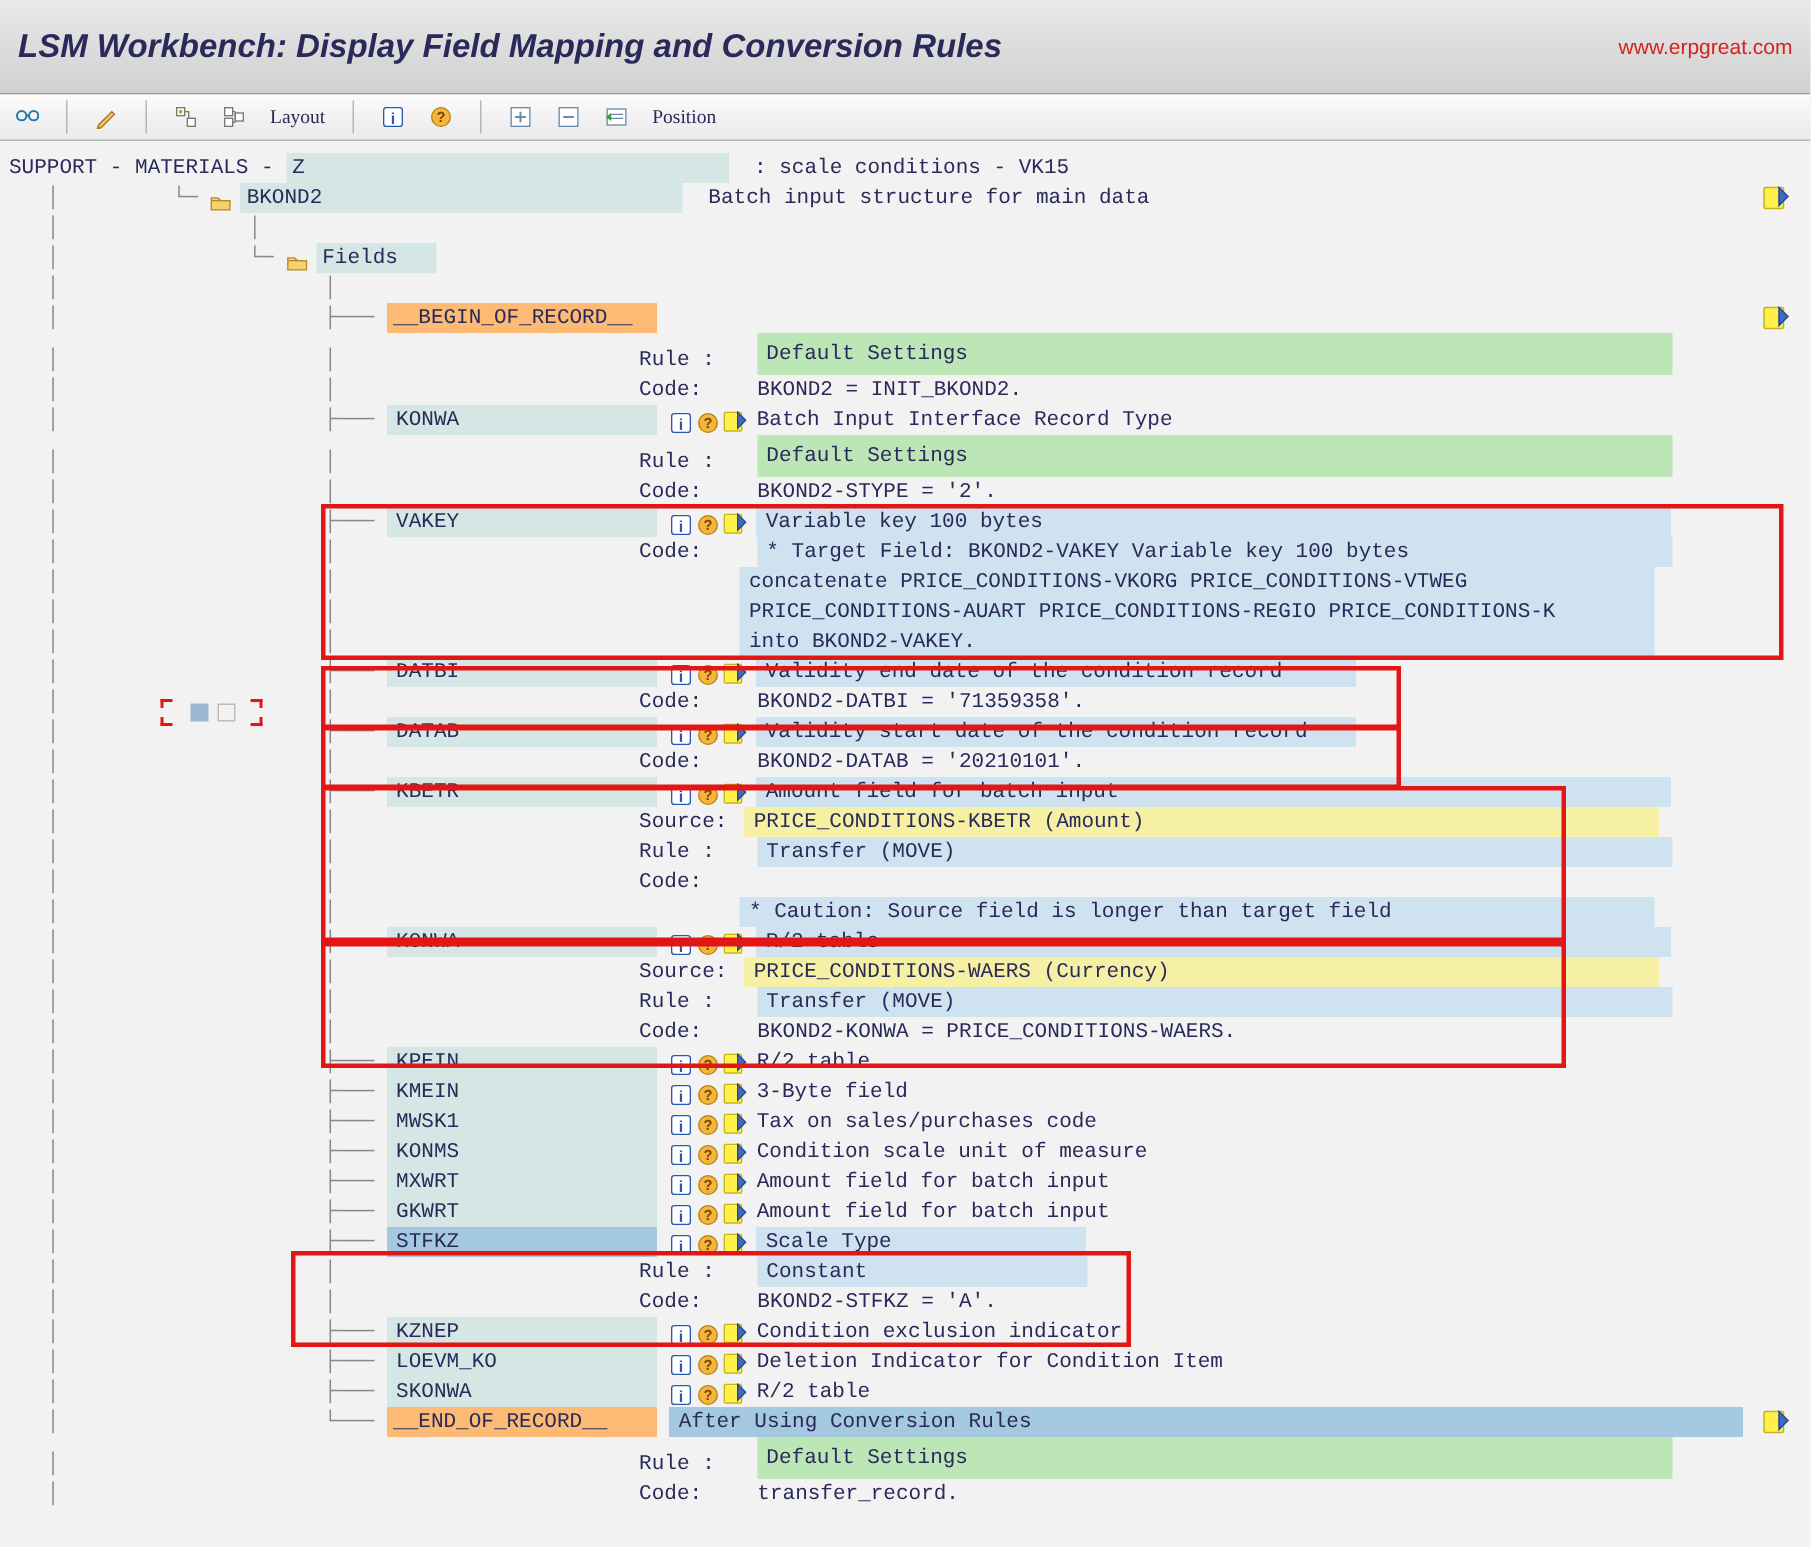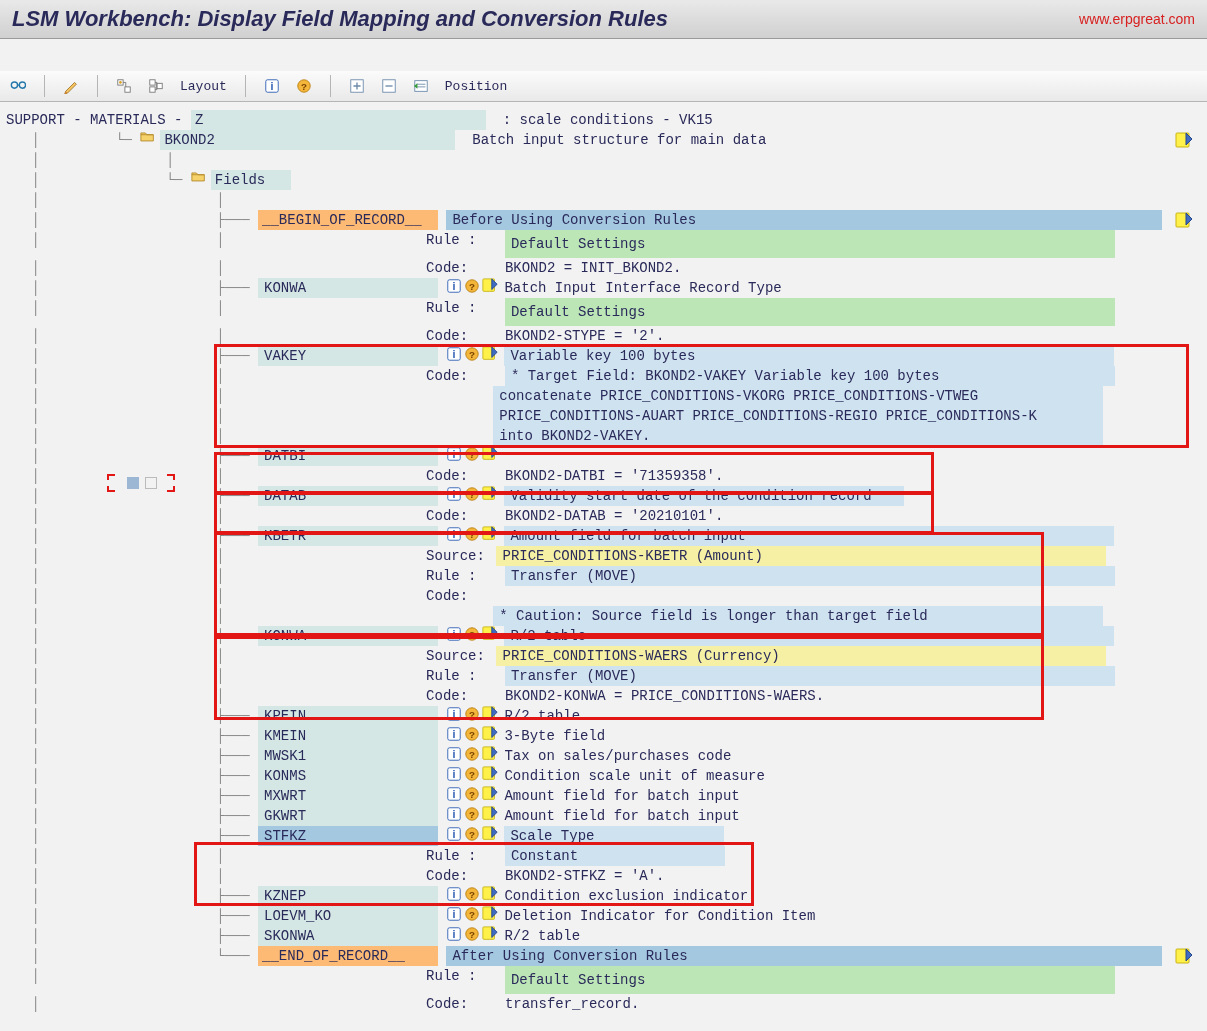--- a/index.html
+++ b/index.html
@@ -7,21 +7,21 @@
     width: 1207px;
     background: #f2f2f2;
     font-family: "Consolas","Courier New",monospace;
     font-size: 14px;
     color: #2a2a5a;
   }
   
   .titlebar {
     background: linear-gradient(#e9e9e9,#d0d0d0);
     border-bottom: 1px solid #9a9a9a;
-    padding: 6px 12px;
+    padding: 18px 12px;
     font-family: Arial, sans-serif;
     font-size: 22px;
     font-weight: 700;
     font-style: italic;
     color: #2a2a5a;
     display: flex;
     justify-content: space-between;
     align-items: center;
   }
   .watermark {
@@ -32,40 +32,39 @@
     color: #d82020;
   }
   
   .toolbar {
     background: linear-gradient(#fbfbfb,#e9e9e9);
     border-bottom: 1px solid #b5b5b5;
     padding: 4px 8px;
     display: flex;
     align-items: center;
     gap: 12px;
-    font-family: Liberation Mono, monospace;
+    font-family: Liberation Serif, serif;
     font-size: 13px;
-    margin-top: 32px;
   }
   .tb-sep {
     width: 1px; height: 22px;
     background: #b5b5b5;
     margin: 0 4px;
   }
   .tb-btn {
     width: 20px; height: 20px;
     display: flex; align-items:center; justify-content:center;
     border: 1px solid transparent;
     border-radius: 3px;
     cursor: pointer;
   }
   .tb-label { padding: 0 2px; }
   
   .tree-area { padding: 8px 6px 20px 6px; font-family:"Consolas","Courier New",monospace; font-size:14px; line-height:20px; }
-  .line { display:flex; align-items:flex-start; white-space:pre; position:relative; }
+  .line { display:flex; align-items:flex-end; white-space:pre; position:relative; }
   .gutter { color:#888; letter-spacing:0; }
   .folder-ico { width:16px; height:13px; display:inline-block; vertical-align:middle; margin-right:4px; }
   .name-chip {
     display:inline-block;
     background:#d4e7e4;
     padding:0 4px;
     min-width: 100px;
   }
   .name-chip.selected { background:#a4c8e0; }
   .name-chip.begin-end { background:#fdba74; }
@@ -232,21 +231,21 @@
 
 <div class="line">
   <span class="gutter">   │               └─ </span><svg class="folder-ico" viewBox="0 0 18 14">
         <use href="#ico-folder"></use>
       </svg><span class="name-chip" style="min-width:80px"><span>Fields</span></span>
 </div>
 
 <div class="line"><span class="gutter">   │                     │</span></div>
 
 <div class="line">
-  <span class="gutter">   │                     ├─── </span><span class="name-chip begin-end" style="min-width:180px">__BEGIN_OF_RECORD__</span><span> </span><span class="row-banner">Before Using Conversion Rules</span>
+  <span class="gutter">   │                     ├─── </span><span class="name-chip begin-end" style="min-width:180px">__BEGIN_OF_RECORD__</span><span> </span>
   <span class="right-flag"><svg viewBox="0 0 18 16" width="18" height="16">
           <use href="#ico-note"></use>
         </svg></span>
 </div>
 <div class="line"><span class="gutter">   │                     │                        </span><span class="lbl">Rule :</span><span>  </span><span class="row-green">Default Settings</span></div>
 <div class="line"><span class="gutter">   │                     │                        </span><span class="lbl">Code:</span><span>  </span><span>BKOND2 = INIT_BKOND2.</span></div>
 
 <div class="line">
   <span class="gutter">   │                     ├─── </span><span class="name-box name-chip" style="min-width:180px">KONWA</span><span> </span><span class="icon-strip"><svg class="mini-icon" viewBox="0 0 18 18">
           <use href="#ico-info"></use>
@@ -273,21 +272,21 @@
 <div class="line"><span class="gutter">   │                     │                                </span><span class="row-blue">PRICE_CONDITIONS-AUART PRICE_CONDITIONS-REGIO PRICE_CONDITIONS-K</span></div>
 <div class="line"><span class="gutter">   │                     │                                </span><span class="row-blue">into BKOND2-VAKEY.</span></div>
 
 <div class="line">
   <span class="gutter">   │                     ├─── </span><span class="name-box name-chip" style="min-width:180px">DATBI</span><span> </span><span class="icon-strip"><svg class="mini-icon" viewBox="0 0 18 18">
           <use href="#ico-info"></use>
         </svg><svg class="mini-icon" viewBox="0 0 18 18">
           <use href="#ico-help"></use>
         </svg><svg class="mini-icon" viewBox="0 0 18 18">
           <use href="#ico-note"></use>
-        </svg></span>
+        </svg></span><span class="row-blue" style="min-width:400px">Validity end date of the condition record</span>
 </div>
 <div class="line"><span class="gutter">   │                     │                        </span><span class="lbl">Code:</span><span>  </span><span>BKOND2-DATBI = '71359358'.</span></div>
 
 <div class="line">
   <span class="gutter">   │                     ├─── </span><span class="name-box name-chip" style="min-width:180px">DATAB</span><span> </span><span class="icon-strip"><svg class="mini-icon" viewBox="0 0 18 18">
           <use href="#ico-info"></use>
         </svg><svg class="mini-icon" viewBox="0 0 18 18">
           <use href="#ico-help"></use>
         </svg><svg class="mini-icon" viewBox="0 0 18 18">
           <use href="#ico-note"></use>

